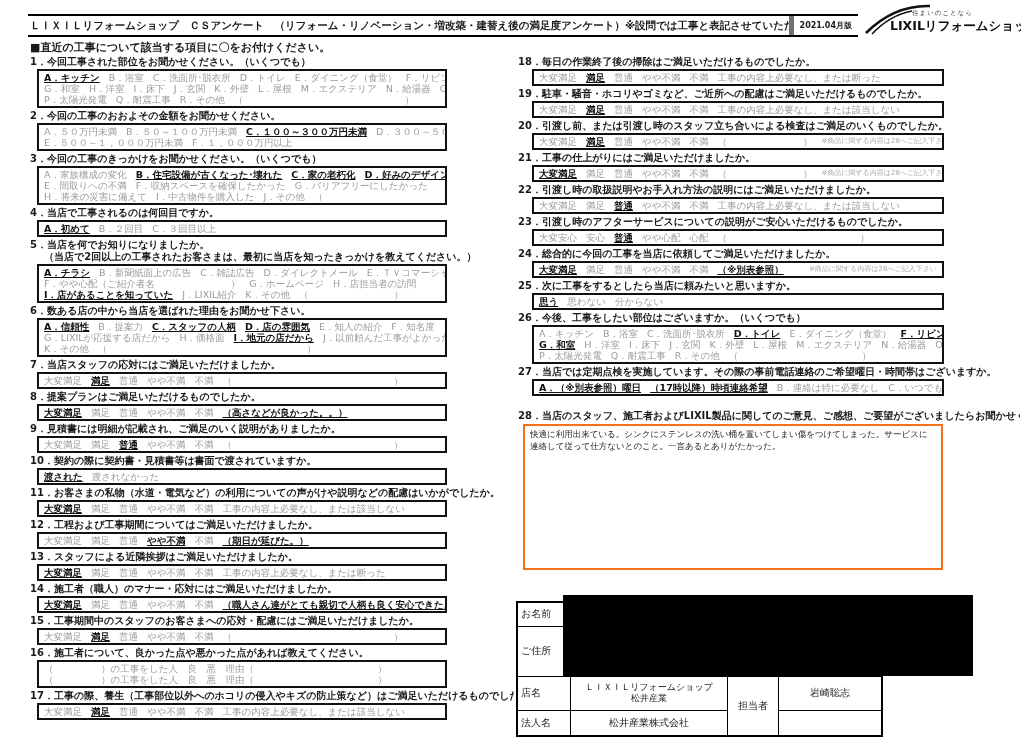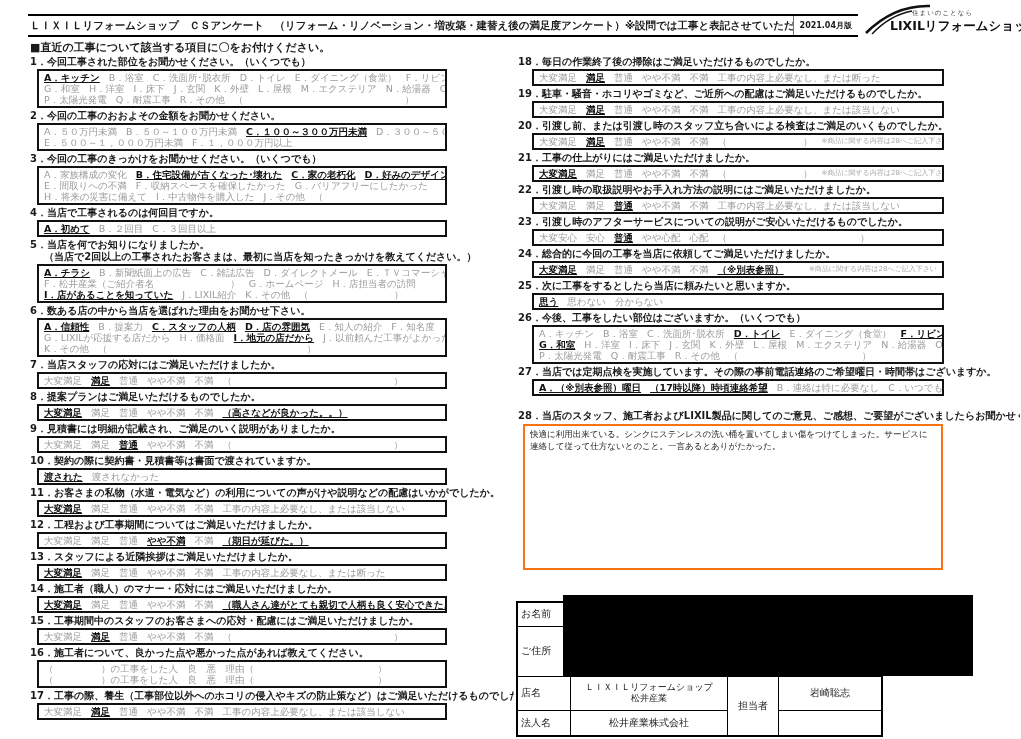--- a/index.html
+++ b/index.html
@@ -5,21 +5,21 @@
   html,body{margin:0;padding:0}
   body{
     width:1021px;height:739px;position:relative;background:#ffffff;
     font-family:"DejaVu Sans",sans-serif;color:#1a1a1a;overflow:hidden;
   }
   
   .band{position:absolute;left:28px;top:14px;width:830px;height:23px;
     border-top:2px solid #000;border-bottom:2px solid #000;
     display:flex;align-items:center;box-sizing:border-box}
   .band-title{font-weight:bold;font-size:10.5px;white-space:nowrap;overflow:hidden;padding-left:2px;flex:1}
-  .band-ver{font-size:8px;font-weight:bold;border-left:1px solid #737373;padding:0 6px;height:100%;
+  .band-ver{font-size:8px;font-weight:bold;border-left:5px solid #737373;padding:0 6px;height:100%;
     display:flex;align-items:center;white-space:nowrap}
   
   .logo{position:absolute;left:860px;top:3px;width:158px;height:40px}
   .logo svg{position:absolute;left:0;top:0}
   .logo-tagline{position:absolute;left:52px;top:6px;font-size:6.5px;color:#333;letter-spacing:1px;white-space:nowrap}
   .logo-text{position:absolute;left:30px;top:15px;font-size:12.5px;font-weight:bold;color:#111;white-space:nowrap}
   
   .section-heading{position:absolute;left:30px;top:40px;font-size:11px;font-weight:bold;white-space:nowrap}
   
   #col-left{position:absolute;left:30px;top:56px;width:484px}
@@ -150,21 +150,21 @@
       <div class="q-sub">（当店で2回以上の工事されたお客さまは、最初に当店を知ったきっかけを教えてください。）</div>
       <div class="q-box">
         <div class="q-line">
           <span class="seg sel">A．チラシ</span>
           <span class="seg">B．新聞紙面上の広告</span>
           <span class="seg">C．雑誌広告</span>
           <span class="seg">D．ダイレクトメール</span>
           <span class="seg">E．ＴＶコマーシャル</span>
         </div>
         <div class="q-line">
-          <span class="seg">F．松井産業（ご紹介者名　　　　　　　　）</span>
+          <span class="seg">F．やや心配（ご紹介者名　　　　　　　　）</span>
           <span class="seg">G．ホームページ</span>
           <span class="seg">H．店担当者の訪問</span>
         </div>
         <div class="q-line">
           <span class="seg sel">I．店があることを知っていた</span>
           <span class="seg">J．LIXIL紹介</span>
           <span class="seg">K．その他</span>
           <span class="seg">（　　　　　　　　　）</span>
         </div>
       </div>

